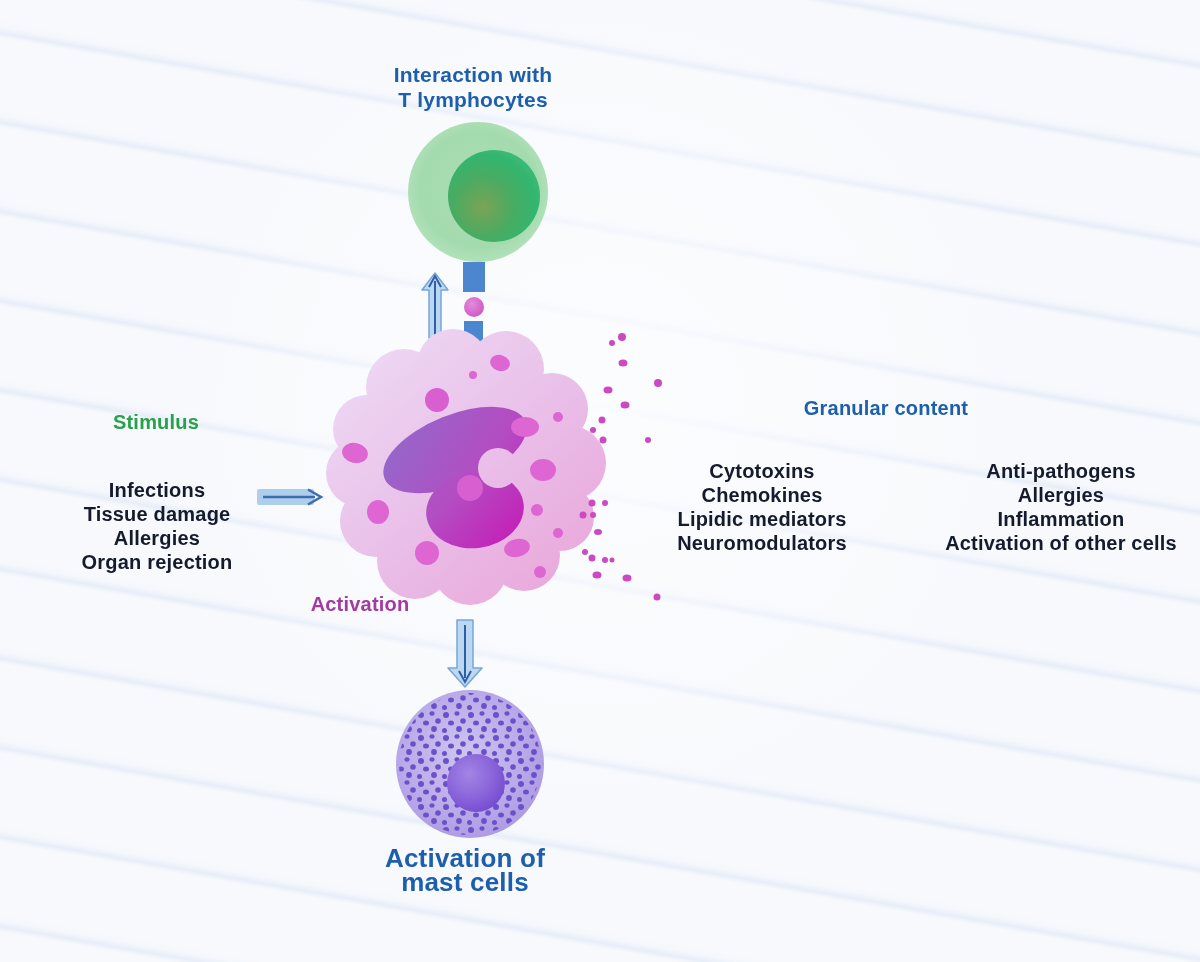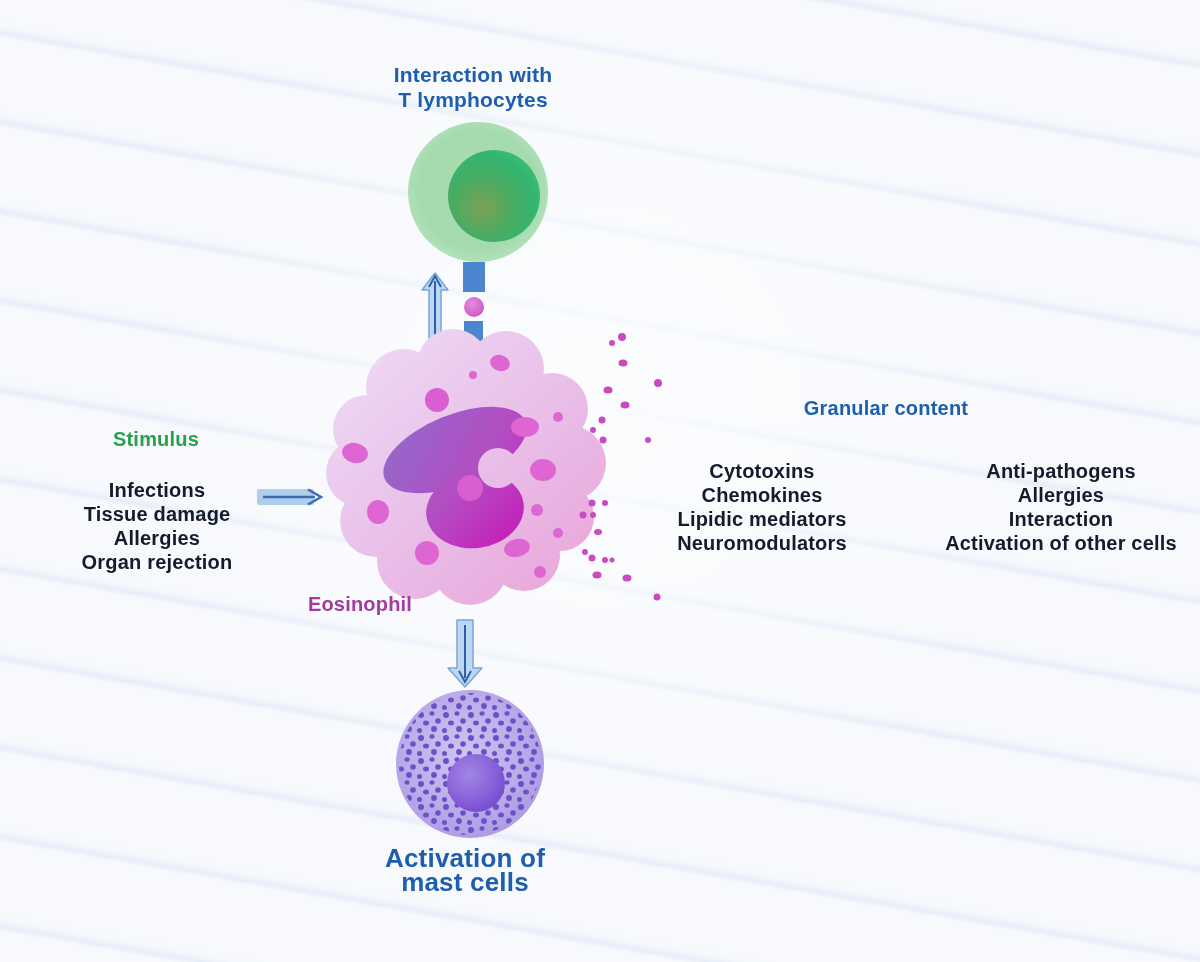--- a/index.html
+++ b/index.html
@@ -77,21 +77,21 @@
     <circle cx="16" cy="49" r="10" fill="url(#connDot)"></circle>
     <rect x="6" y="63" width="19" height="27" fill="#4c86cf"></rect>
   </svg>
 
   <svg class="abs" style="left:418px;top:268px;" width="34" height="76" viewBox="0 0 34 76">
     <polygon points="17,5 30,22 23,22 23,70 11,70 11,22 4,22" fill="#bcd8f1" stroke="#78a5d8" stroke-width="1.5" stroke-linejoin="round"></polygon>
     <line x1="17" y1="68" x2="17" y2="13" stroke="#2d5fa9" stroke-width="2"></line>
     <polyline points="11,19 17,8 23,19" fill="none" stroke="#2d5fa9" stroke-width="2"></polyline>
   </svg>
 
-  <div class="txt heading-green" style="left:156px;top:410px;margin-top:17px;">Stimulus</div>
+  <div class="txt heading-green" style="left:156px;top:410px;">Stimulus</div>
   <div class="txt list" style="left:157px;top:459px;margin-top:19px;">
     <div>Infections</div>
     <div>Tissue damage</div>
     <div>Allergies</div>
     <div>Organ rejection</div>
   </div>
 
   <svg class="abs" style="left:253px;top:481px;" width="80" height="30" viewBox="0 0 80 30">
     <rect x="4" y="8" width="57" height="16" rx="2" fill="#aecfec"></rect>
     <line x1="10" y1="16" x2="62" y2="16" stroke="#3e6cb0" stroke-width="2.5"></line>
@@ -182,25 +182,25 @@
   <div class="txt heading-blue" style="left:886px;top:396px;font-size:20px;line-height:24px;">Granular content</div>
   <div class="txt list" style="left:762px;top:459px;">
     <div>Cytotoxins</div>
     <div>Chemokines</div>
     <div>Lipidic mediators</div>
     <div>Neuromodulators</div>
   </div>
   <div class="txt list" style="left:1013px;top:459px;margin-left:48px;">
     <div>Anti-pathogens</div>
     <div>Allergies</div>
-    <div>Interaction</div>
+    <div>Inflammation</div>
     <div>Activation of other cells</div>
   </div>
 
-  <div class="txt heading-magenta" style="left:360px;top:592px;">Eosinophil</div>
+  <div class="txt heading-magenta" style="left:360px;top:592px;">Activation</div>
 
   <svg class="abs" style="left:441px;top:616px;" width="50" height="78" viewBox="0 0 50 78">
     <polygon points="16,4 32,4 32,52 41,52 24,71 7,52 16,52" fill="#bcd8f1" stroke="#78a5d8" stroke-width="1.5" stroke-linejoin="round"></polygon>
     <line x1="24" y1="9" x2="24" y2="62" stroke="#2d5fa9" stroke-width="2"></line>
     <polyline points="18,55 24,66 30,55" fill="none" stroke="#2d5fa9" stroke-width="2"></polyline>
   </svg>
 
   <svg class="abs" style="left:392px;top:688px;" width="158" height="156" viewBox="0 0 158 156">
     <defs>
       <radialGradient id="mastBody" cx="45%" cy="42%" r="65%">

